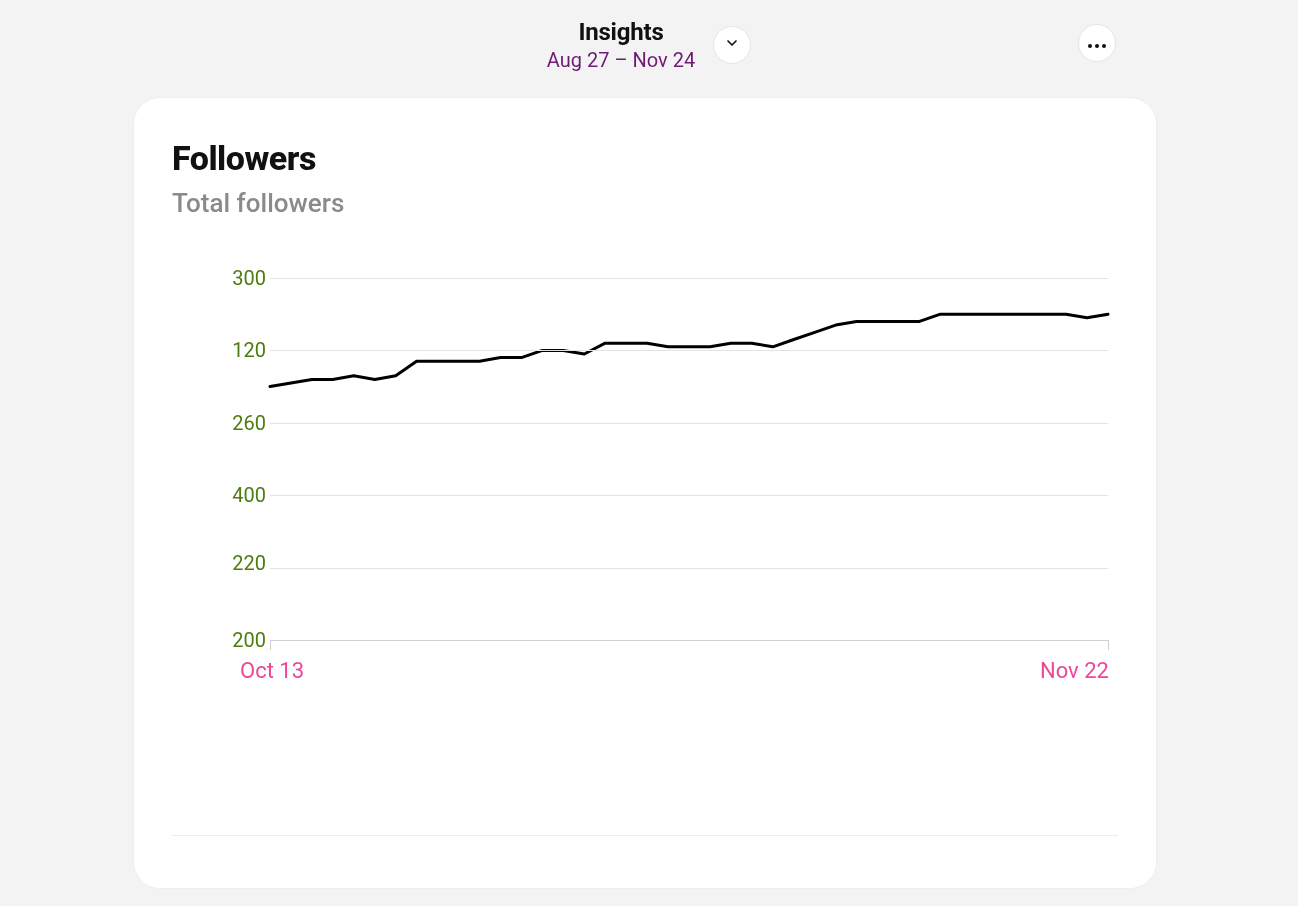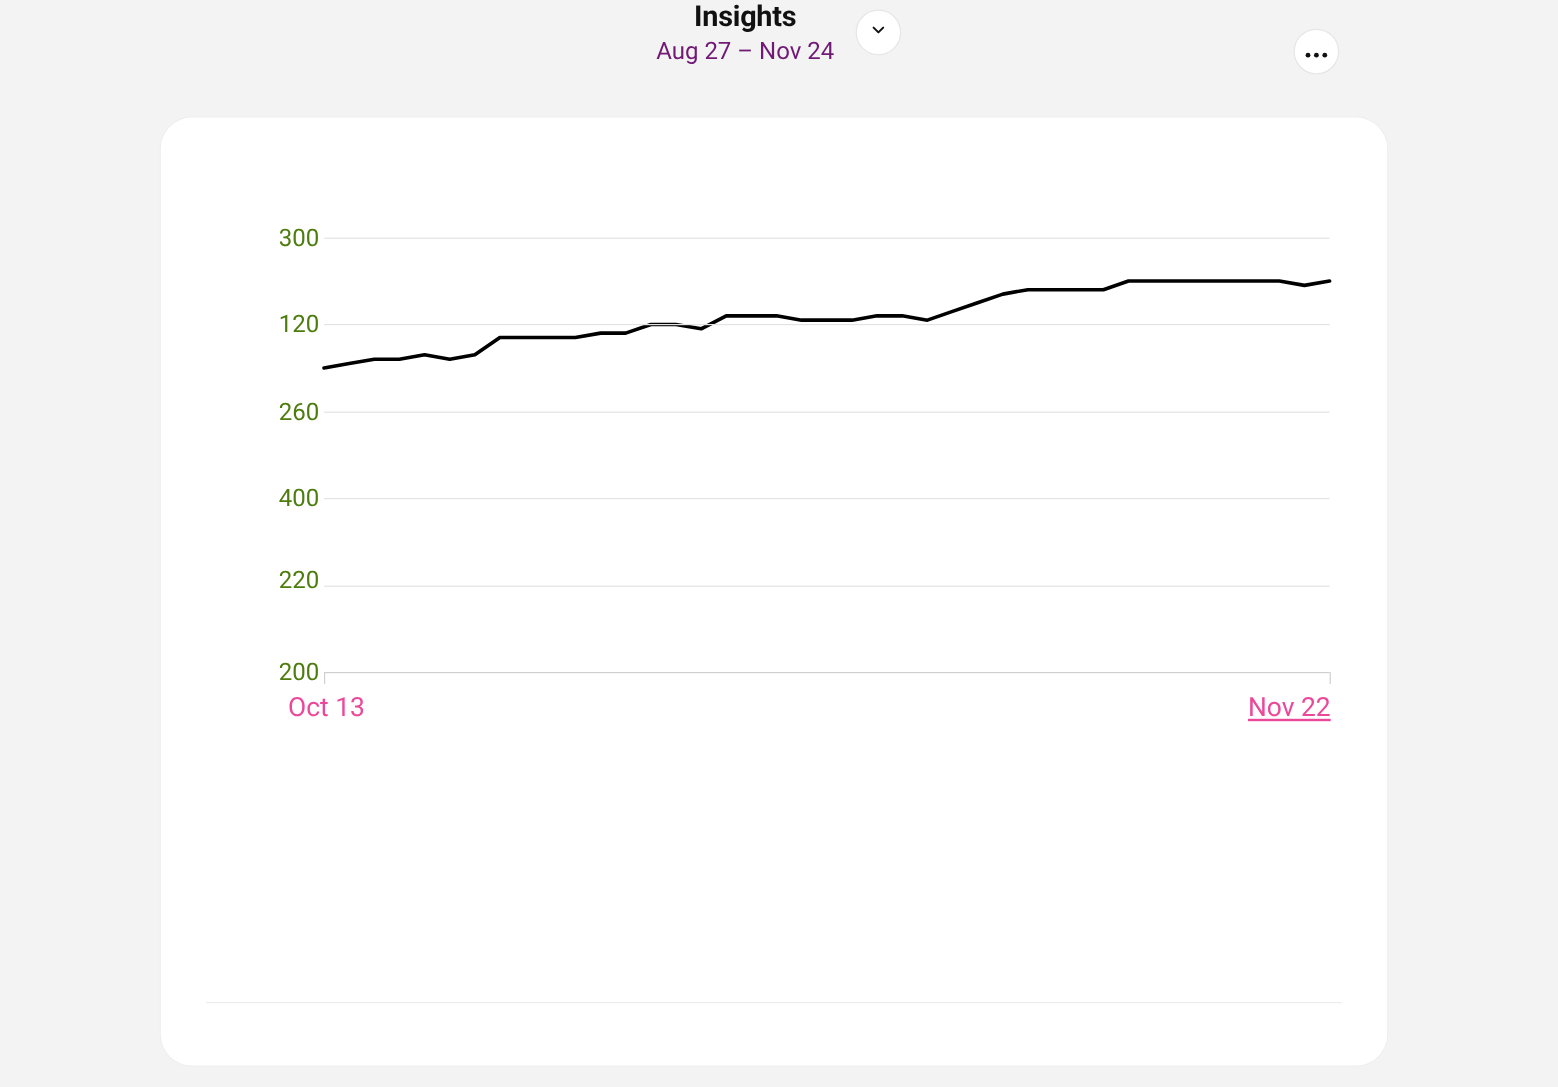--- a/index.html
+++ b/index.html
@@ -11,21 +11,21 @@
     width: 1298px;
     height: 906px;
     overflow: hidden;
     position: relative;
   }
   .header {
     position: relative;
     width: 100%;
     height: 90px;
     display: flex;
-    align-items: flex-start;
+    align-items: center;
     justify-content: center;
   }
   .header-center {
     display: flex;
     align-items: center;
     gap: 18px;
   }
   .header-titles {
     text-align: center;
   }
@@ -170,20 +170,22 @@
       <svg class="dots-svg" viewBox="0 0 20 6">
           <circle cx="3" cy="3" r="2" fill="#111"></circle>
           <circle cx="10" cy="3" r="2" fill="#111"></circle>
           <circle cx="17" cy="3" r="2" fill="#111"></circle>
         </svg>
     </span>
   </div>
 </div>
 
 <div class="card">
+  <div class="section-title">Followers</div>
+  <div class="big-number-label">Total followers</div>
 
   <div class="chart-area">
 
     <svg class="line-svg" id="line-svg" width="838" height="372" style="width: 838px; height: 372px;">
         <path d="M0.0 116.6 L21.0 113.0 L41.9 109.4 L62.8 109.4 L83.8 105.7 L104.8 109.4 L125.7 105.7 L146.6 91.3 L167.6 91.3 L188.6 91.3 L209.5 91.3 L230.5 87.6 L251.4 87.6 L272.4 80.4 L293.3 80.4 L314.3 84.0 L335.2 73.2 L356.1 73.2 L377.1 73.2 L398.0 76.8 L419.0 76.8 L440.0 76.8 L460.9 73.2 L481.8 73.2 L502.8 76.8 L523.8 69.5 L544.7 62.3 L565.7 55.1 L586.6 51.4 L607.5 51.4 L628.5 51.4 L649.5 51.4 L670.4 44.2 L691.3 44.2 L712.3 44.2 L733.3 44.2 L754.2 44.2 L775.2 44.2 L796.1 44.2 L817.0 47.8 L838.0 44.2 " class="line-path"></path>
       </svg>
     <div class="x-axis" id="x-axis" style="top: 370px;"></div>
   <div class="y-label" style="top: 358px;">200</div>
       <div class="y-label" style="top: 281px;">220</div>
       <div class="gridline" style="top: 297.6px;"></div>
@@ -191,17 +193,17 @@
       <div class="gridline" style="top: 225.2px;"></div>
       <div class="y-label" style="top: 140.8px;">260</div>
       <div class="gridline" style="top: 152.8px;"></div>
       <div class="y-label" style="top: 68.4px;">120</div>
       <div class="gridline" style="top: 80.4px;"></div>
       <div class="y-label" style="top: -4px;">300</div>
       <div class="gridline" style="top: 8px;"></div>
       <div class="x-tick-left" style="left: 98px; top: 370px;"></div>
       <div class="x-tick-right" style="left: 936px; top: 370px;"></div>
       <div class="x-label" style="left: 68px; top: 388px;">Oct 13</div>
-      <div class="x-label" style="left: 868px; top: 388px; text-decoration: underline;">Nov 22</div>
+      <div class="x-label" style="left: 868px; top: 388px;">Nov 22</div>
     </div>
 
   <div class="hr"></div>
 </div>
 
 </body></html>

